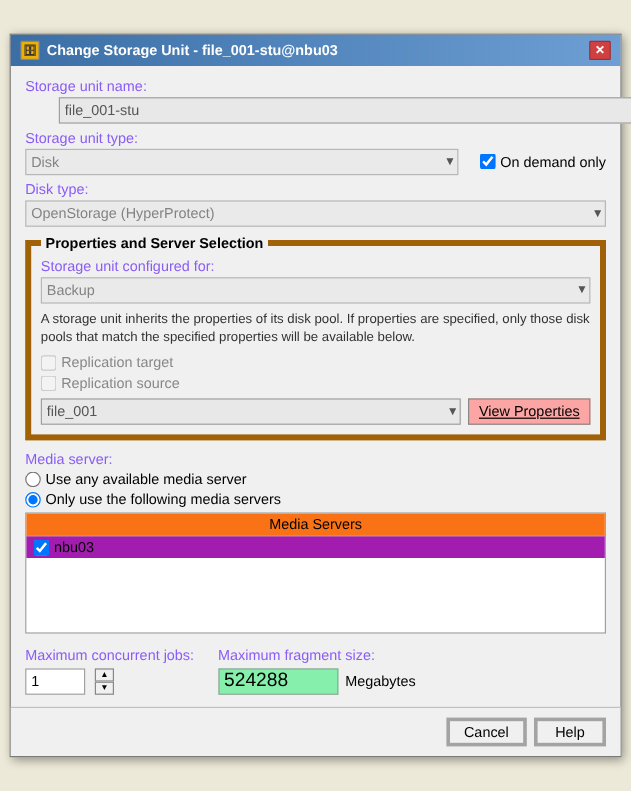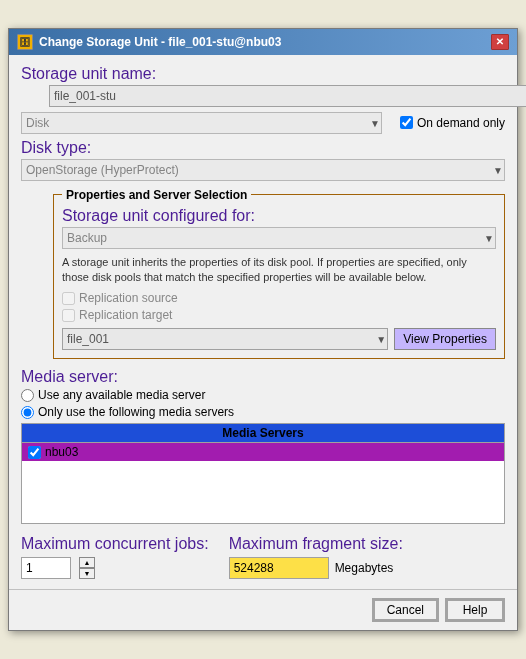--- a/index.html
+++ b/index.html
@@ -62,22 +62,22 @@
       justify-content: center;
       border-radius: 1px;
     }
     .dialog-body {
       padding: 10px 12px;
       display: flex;
       flex-direction: column;
       gap: 5px;
     }
     .field-label {
-      font-size: 16px;
-      color: #4c1d95;
+      font-size: 12px;
+      color: #8b5cf6;
       margin-bottom: 2px;
     }
     .text-input {
       width: 100%;
       height: 22px;
       background: #e8e8e8;
       border: 1px solid #a0a0a0;
       padding: 2px 4px;
       font-size: 12px;
       color: #555;
@@ -133,47 +133,47 @@
       margin-bottom: 3px;
     }
     .disk-pool-row {
       display: flex;
       gap: 6px;
       margin-top: 4px;
     }
     .view-props-btn {
       height: 22px;
       padding: 2px 8px;
-      background: #c4b5fd;
+      background: #fca5a5;
       border: 1px solid #888;
       font-size: 12px;
       cursor: pointer;
       white-space: nowrap;
+      text-decoration: underline;
     }
     .media-section {
       margin-top: 4px;
     }
     .radio-row {
       display: flex;
       align-items: center;
       gap: 4px;
       margin-bottom: 3px;
     }
     .media-table {
       border: 1px solid #a0a0a0;
       background: white;
       margin-top: 4px;
     }
     .media-table-header {
-      background: #1d4ed8;
+      background: #f97316;
       text-align: center;
       padding: 2px 4px;
       font-size: 12px;
       border-bottom: 1px solid #a0a0a0;
-      font-weight: bold;
     }
     .media-table-body {
       min-height: 80px;
     }
     .media-row {
       display: flex;
       align-items: flex-end;
       gap: 4px;
       padding: 2px 6px;
       background: #a21caf;
@@ -194,23 +194,23 @@
       height: 22px;
       border: 1px solid #a0a0a0;
       background: white;
       padding: 2px 4px;
       font-size: 12px;
     }
     .medium-input {
       width: 100px;
       height: 22px;
       border: 1px solid #a0a0a0;
-      background: #fde047;
-      padding: 2px 4px;
-      font-size: 12px;
+      background: #86efac;
+      padding: 2px 4px;
+      font-size: 16px;
     }
     .spinner {
       display: flex;
       flex-direction: column;
       margin-left: 2px;
     }
     .spin-btn {
       width: 16px;
       height: 11px;
       background: #f0f0f0;
@@ -245,24 +245,23 @@
     }
     input[type="checkbox"] {
       width: 13px;
       height: 13px;
     }
     input[type="radio"] {
       width: 13px;
       height: 13px;
     }
     .fieldset-group {
-      border: 1px solid #a16207;
+      border: 5px solid #a16207;
       padding: 5px 8px 8px 8px;
       margin-top: 2px;
-      margin-left: 32px;
     }
     .fieldset-legend {
       font-size: 12px;
       font-weight: bold;
       padding: 0 4px;
     }
   </style>
 </head>
 <body>
 
@@ -277,20 +276,21 @@
   </div>
 
   <div class="dialog-body">
 
     <div>
       <div class="field-label">Storage unit name:</div>
       <input type="text" class="text-input" value="file_001-stu" readonly="" style="color: rgb(85, 85, 85); background: rgb(232, 232, 232); margin-left: 28px;">
     </div>
 
     <div>
+      <div class="field-label">Storage unit type:</div>
       <div class="row">
         <div class="select-wrapper">
           <select disabled="">
             <option>Disk</option>
           </select>
           <span class="select-arrow">▼</span>
         </div>
         <div class="checkbox-row">
           <input type="checkbox" checked="" style="">
           <span>On demand only</span>
@@ -318,25 +318,25 @@
             <option>Backup</option>
           </select>
           <span class="select-arrow">▼</span>
         </div>
       </div>
 
       <div class="info-text" style="margin-top:6px;">A storage unit inherits the properties of its disk pool. If properties are specified, only those disk pools that match the specified properties will be available below.</div>
 
       <div class="disabled-checkbox">
         <input type="checkbox" disabled="" style="">
-        <span>Replication source</span>
+        <span>Replication target</span>
       </div>
       <div class="disabled-checkbox">
         <input type="checkbox" disabled="" style="">
-        <span>Replication target</span>
+        <span>Replication source</span>
       </div>
 
       <div style="margin-top:6px;">
         <div class="disk-pool-row">
           <div class="select-wrapper">
             <select>
               <option>file_001</option>
             </select>
             <span class="select-arrow">▼</span>
           </div>

